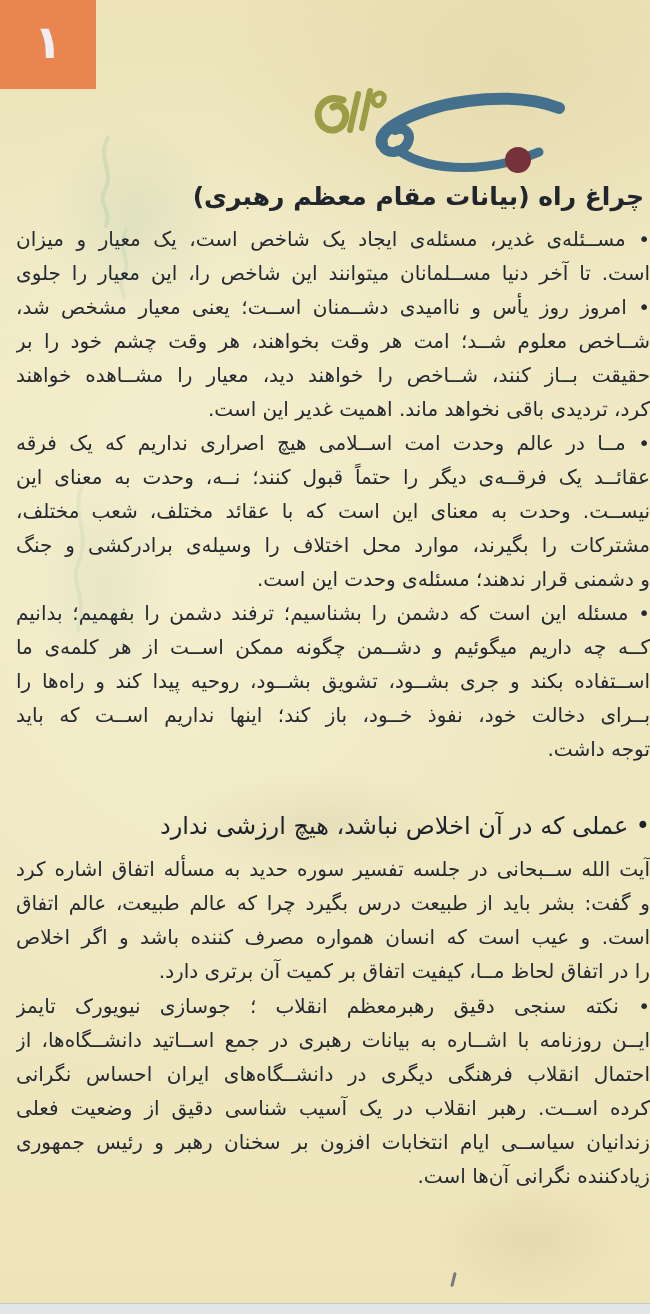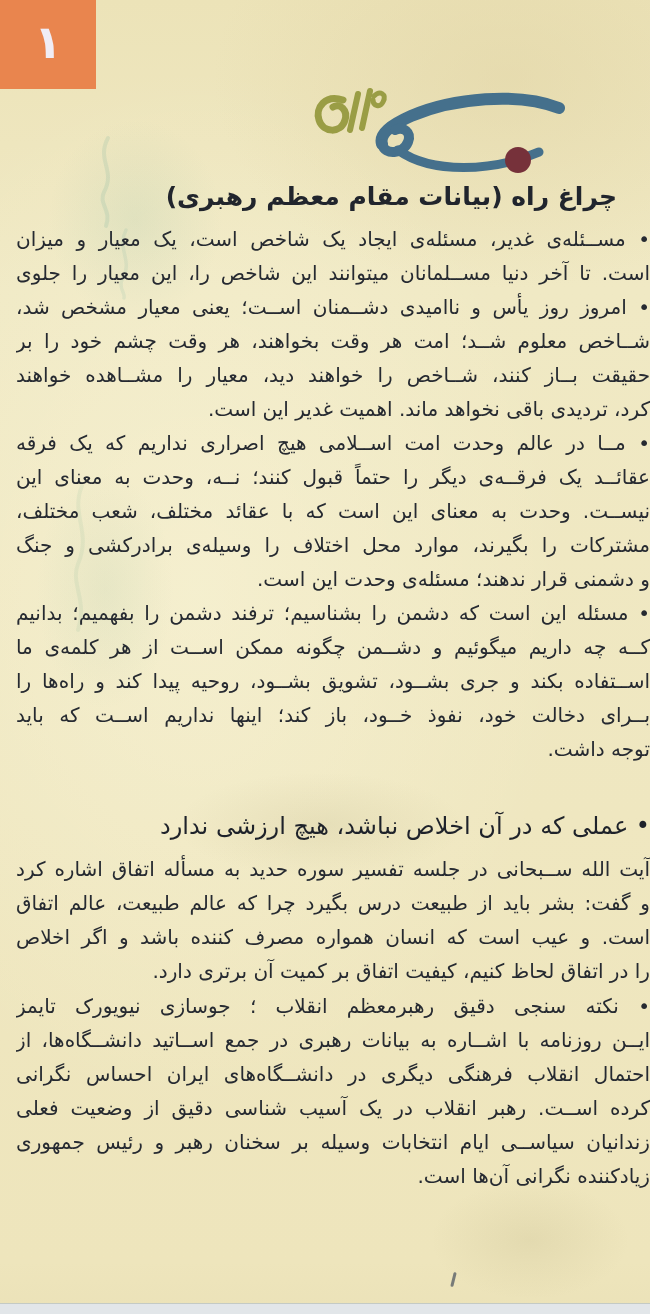--- a/index.html
+++ b/index.html
@@ -22,21 +22,21 @@
   .stain.s4{left:430px;top:1180px;width:200px;height:120px;
     background:radial-gradient(ellipse at center, rgba(160,150,100,.14), transparent 70%);}
   .ghost{position:absolute;opacity:.45;pointer-events:none;}
 
   .corner-tab{position:absolute;left:0;top:0;width:96px;height:89px;background:#e9854e;}
   .page-num{position:absolute;left:30px;top:0px;width:36px;height:84px;
     color:#f0edf5;font-size:46px;font-weight:bold;line-height:84px;text-align:center;}
 
   .bismillah{position:absolute;left:303px;top:86px;}
 
-  .doc-title{position:absolute;top:182px;right:33px;direction:rtl;
+  .doc-title{position:absolute;top:182px;right:6px;direction:rtl;
     font-size:25px;font-weight:bold;color:#21252d;letter-spacing:0;}
 
   .body-col{position:absolute;top:222px;left:16px;right:0;direction:rtl;color:#262a31;}
   .line{font-size:20px;line-height:34px;height:34px;
     text-align:justify;text-align-last:justify;white-space:nowrap;overflow:hidden;}
   .line.end{text-align:right;text-align-last:right;}
   .block{margin:0;}
   .block.subheading{margin-top:42px;margin-bottom:7px;}
   .block.subheading .line{font-weight:normal;font-size:24px;height:37px;line-height:37px;
     text-align:right;text-align-last:right;color:#1e222a;}
@@ -114,27 +114,27 @@
         <div class="line">بــرای دخالت خود، نفوذ خــود، باز کند؛ اینها نداریم اســت که باید</div>
         <div class="line end">توجه داشت.</div>
       </div>
       <div class="block subheading">
         <div class="line end">• عملی که در آن اخلاص نباشد، هیچ ارزشی ندارد</div>
       </div>
       <div class="block paragraph">
         <div class="line">آیت الله ســبحانی در جلسه تفسیر سوره حدید به مسأله اتفاق اشاره کرد</div>
         <div class="line">و گفت: بشر باید از طبیعت درس بگیرد چرا که عالم طبیعت، عالم اتفاق</div>
         <div class="line">است. و عیب است که انسان همواره مصرف کننده باشد و اگر اخلاص</div>
-        <div class="line end">را در اتفاق لحاظ کنیم، کیفیت اتفاق بر کمیت آن برتری دارد.</div>
+        <div class="line end">را در اتفاق لحاظ مــا، کیفیت اتفاق بر کمیت آن برتری دارد.</div>
       </div>
       <div class="block news">
         <div class="line">• نکته سنجی دقیق رهبرمعظم انقلاب ؛ جوسازی نیویورک تایمز</div>
         <div class="line">ایــن روزنامه با اشــاره به بیانات رهبری در جمع اســاتید دانشــگاه‌ها، از</div>
         <div class="line">احتمال انقلاب فرهنگی دیگری در دانشــگاه‌های ایران احساس نگرانی</div>
         <div class="line">کرده اســت. رهبر انقلاب در یک آسیب شناسی دقیق از وضعیت فعلی</div>
-        <div class="line">زندانیان سیاســی ایام انتخابات وسیله بر سخنان رهبر و رئیس جمهوری</div>
+        <div class="line">زندانیان سیاســی ایام انتخابات افزون بر سخنان رهبر و رئیس جمهوری</div>
         <div class="line end">زیادکننده نگرانی آن‌ها است.</div>
       </div>
     </div>
 
   <div class="ink-mark"></div>
   <div class="bottom-edge"></div>
 </div>
 
 </body></html>

